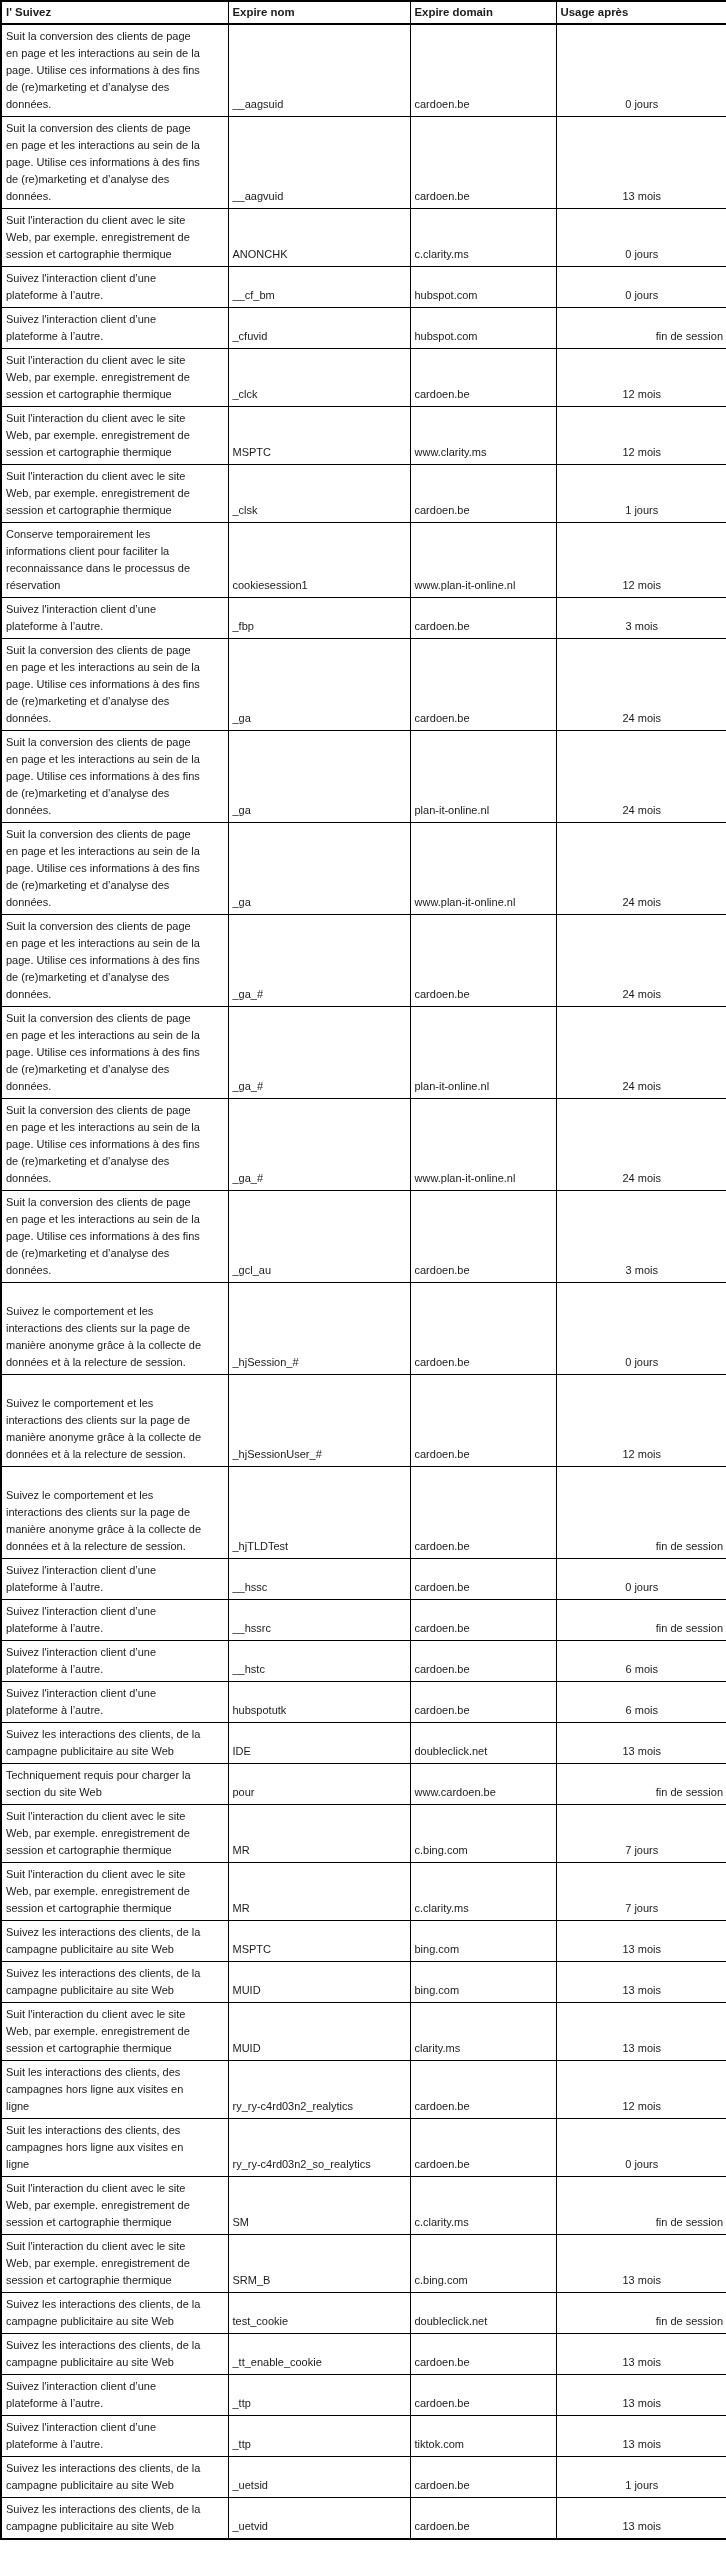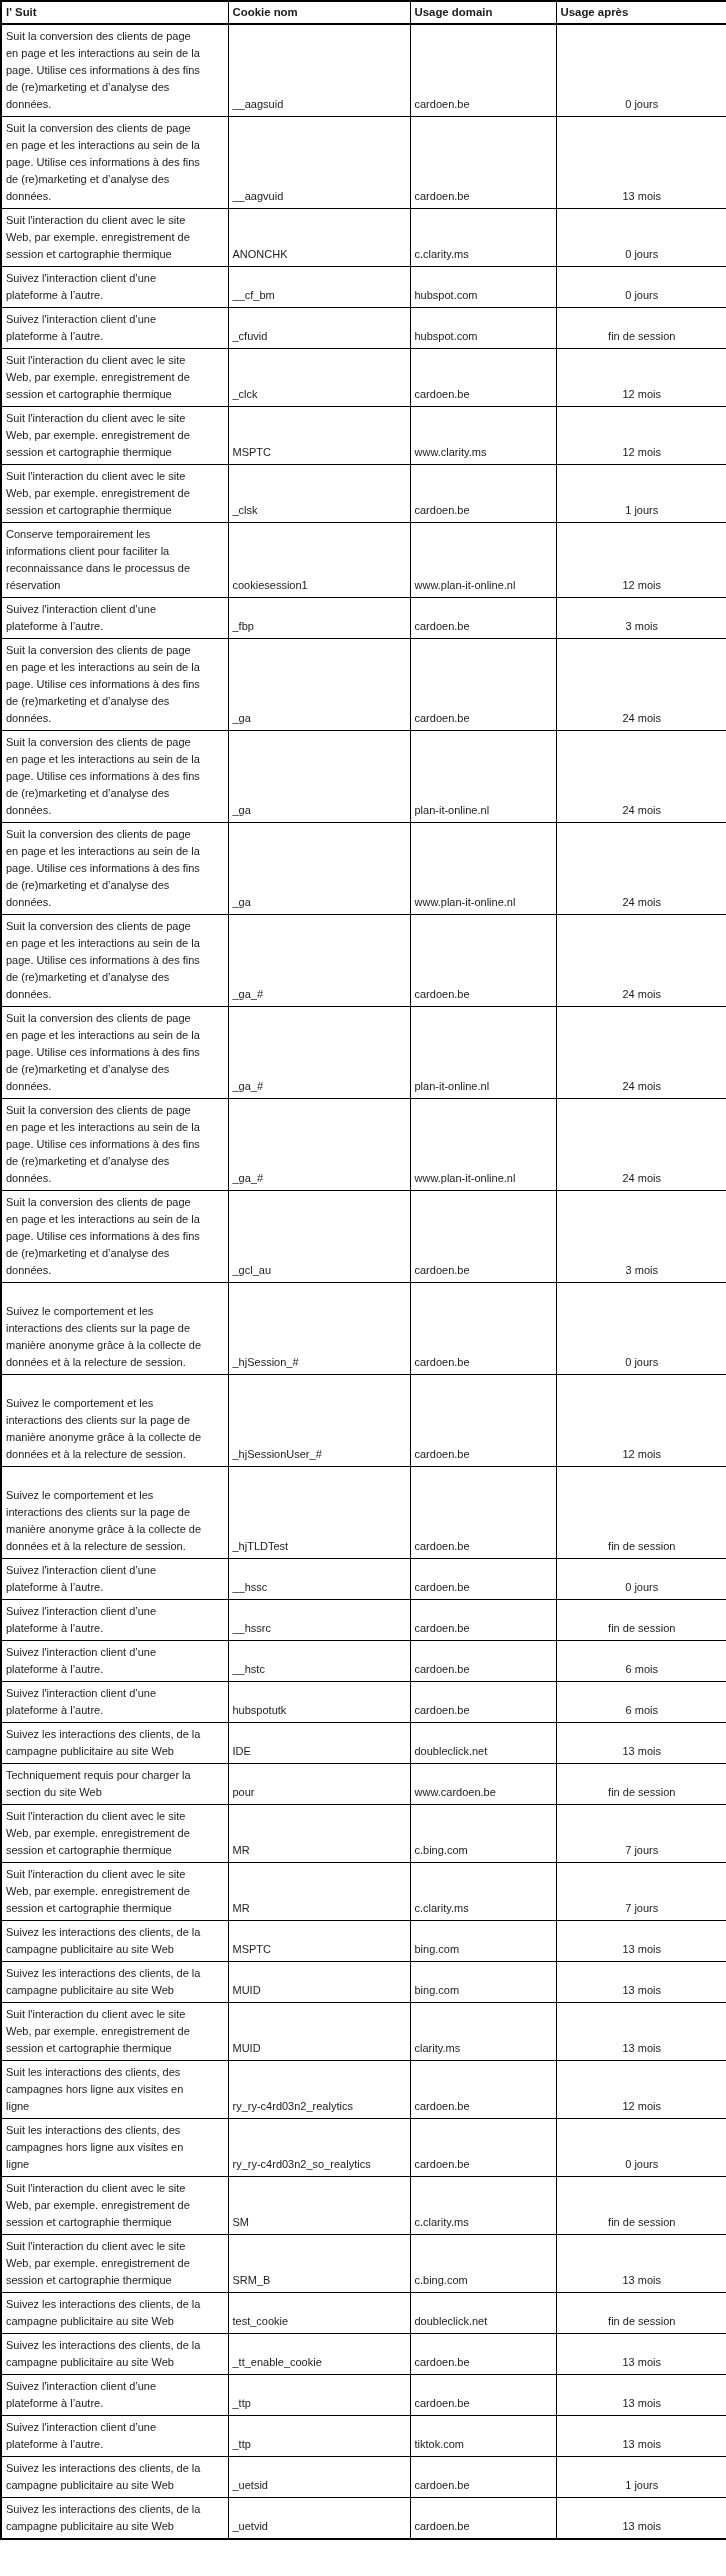--- a/index.html
+++ b/index.html
@@ -48,39 +48,39 @@
   }
   td.col-name, td.col-domain {
     white-space: nowrap;
   }
   td.col-expire {
     text-align: center;
     white-space: nowrap;
     padding-right: 3px;
   }
   td.col-expire.right {
-    text-align: center;
+    text-align: right;
   }
 </style>
 </head>
 <body>
 
 <div class="table-wrap">
   <table class="cookie-table">
     <colgroup>
       <col style="width:227px">
       <col style="width:182px">
       <col style="width:146px">
       <col style="width:171px">
     </colgroup>
     <thead>
       <tr>
-        <th>l' Suit</th>
-        <th>Cookie nom</th>
-        <th>Usage domain</th>
+        <th>l' Suivez</th>
+        <th>Expire nom</th>
+        <th>Expire domain</th>
         <th>Usage après</th>
       </tr>
     </thead>
     <tbody>
         <tr>
           <td class="col-usage">Suit la conversion des clients de page
 en page et les interactions au sein de la
 page. Utilise ces informations à des fins
 de (re)marketing et d’analyse des
 données.</td>

